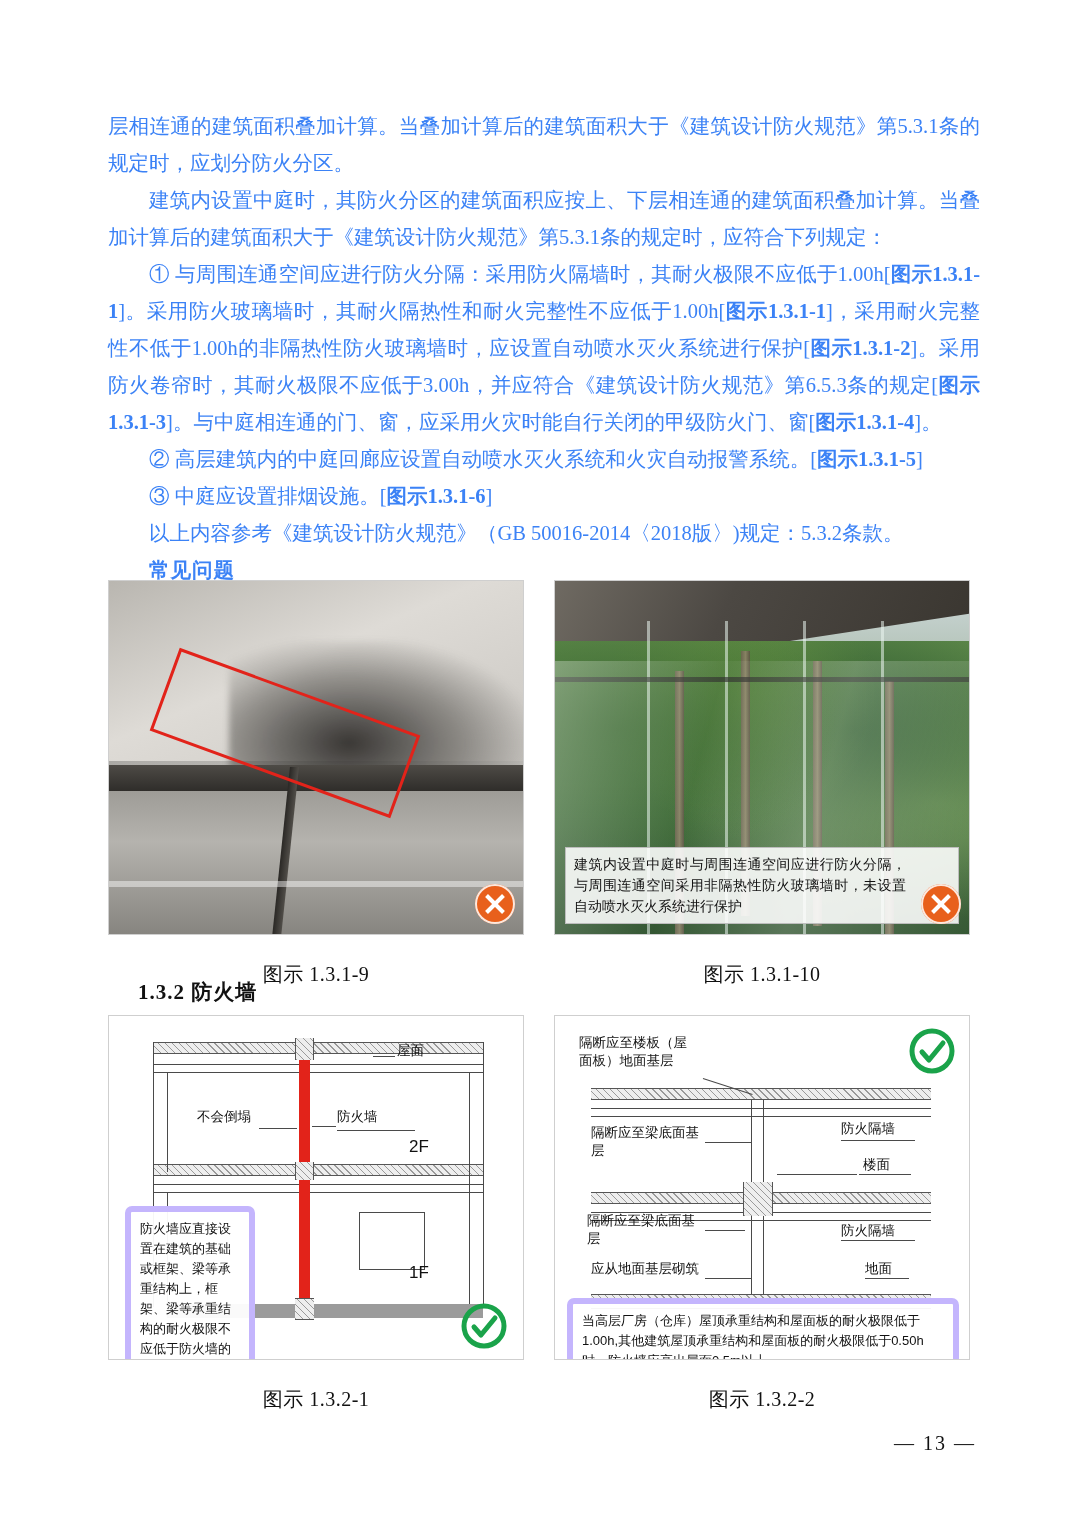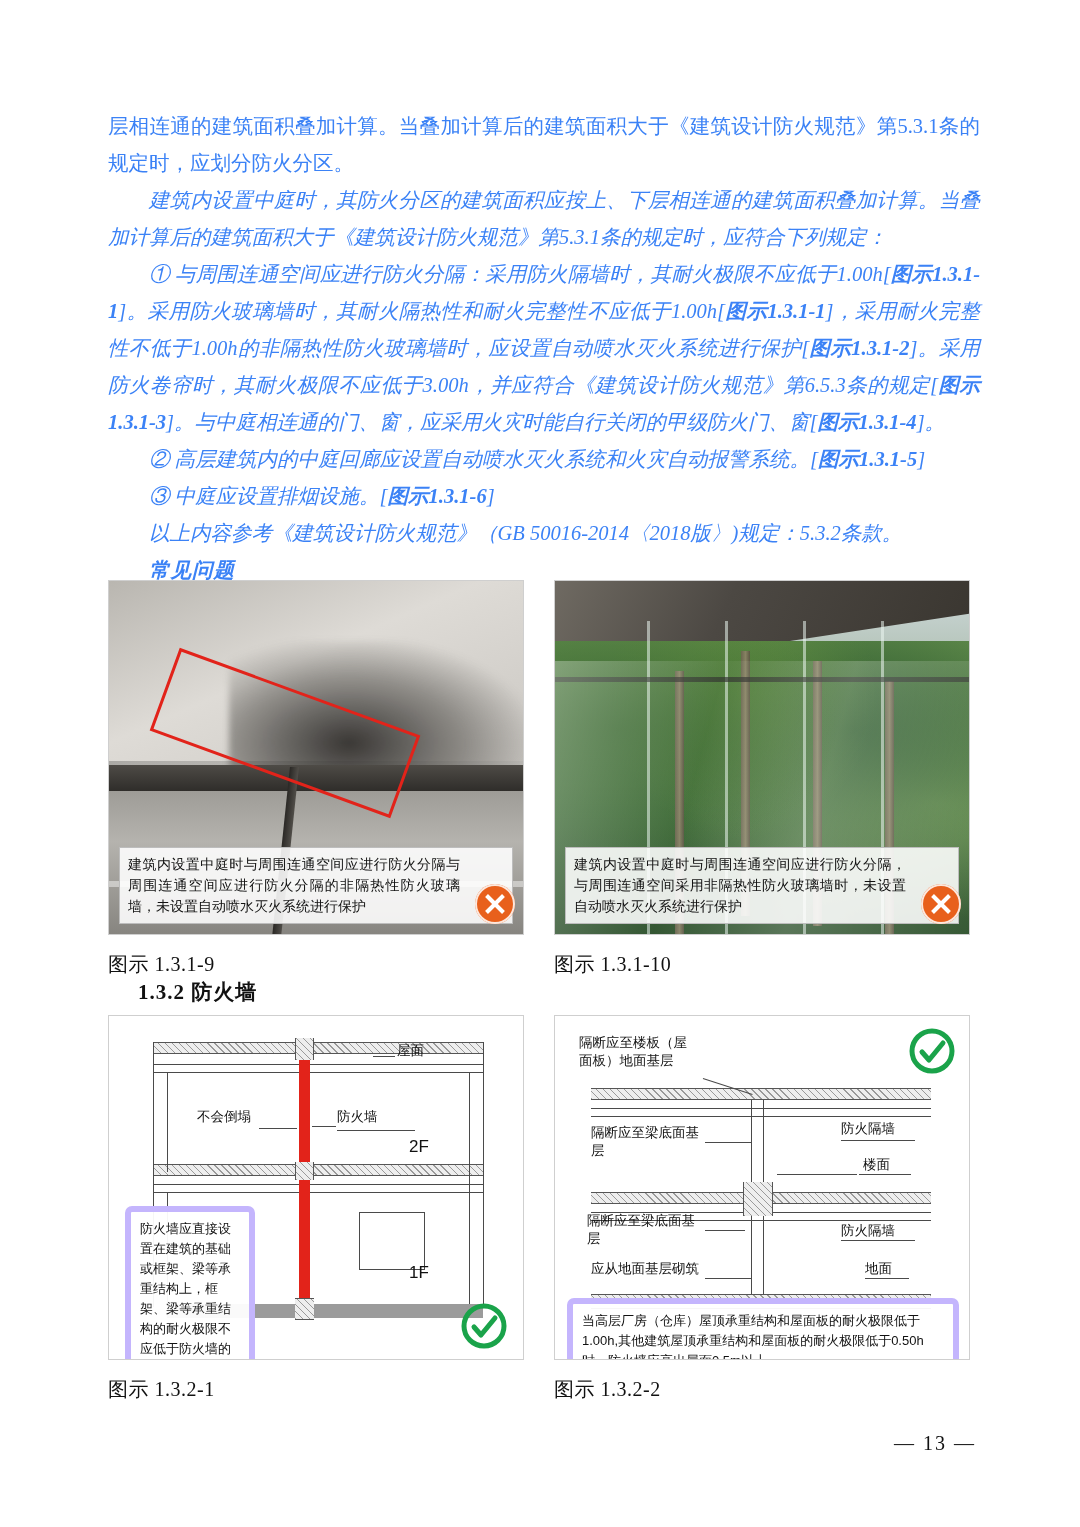--- a/index.html
+++ b/index.html
@@ -30,21 +30,20 @@
     line-height: 37px;
     text-align: justify;
     color: #3b82f6;
   }
   .body-text p {
     margin: 0 0 0 0;
     text-indent: 0;
   }
   .body-text p.indent {
     text-indent: 2em;
-    font-style: italic;
   }
   .bold {
     font-weight: bold;
   }
   .section-label {
     font-weight: bold;
     letter-spacing: 1px;
   }
 
   
@@ -200,23 +199,23 @@
     position: absolute;
     left: 50%; top: 50%;
     width: 24px; height: 4px;
     background: #fff;
     transform-origin: center;
   }
   .mark-wrong:before { transform: translate(-50%,-50%) rotate(45deg); }
   .mark-wrong:after  { transform: translate(-50%,-50%) rotate(-45deg); }
 
   .fig-label {
-    text-align: left;
+    text-align: center;
     font-size: 20px;
-    margin-top: 16px;
+    margin-top: 26px;
     letter-spacing: .5px;
     color: #111;
   }
 
   
   .sec-heading {
     position: absolute;
     left: 138px;
     top: 978px;
     font-size: 21px;
@@ -326,21 +325,20 @@
 
     <div class="fig-cell left">
       <div class="photo photo1">
         <div class="p1-ceil"></div>
         <div class="p1-dark"></div>
         <div class="p1-beam"></div>
         <div class="p1-glasswall"></div>
         <div class="p1-mull m1"></div>
         <div class="p1-floorline"></div>
         <div class="p1-redbox"></div>
-        <div class="photo-caption">建筑内设置中庭时与周围连通空间应进行防火分隔与周围连通空间应进行防火分隔的非隔热性防火玻璃墙，未设置自动喷水灭火系统进行保护</div>
         <div class="mark-wrong"></div>
       </div>
       <div class="fig-label">图示 1.3.1-9</div>
     </div>
 
     <div class="fig-cell right">
       <div class="photo photo2">
         <div class="p2-sky"></div>
         <div class="p2-ceil"></div>
         <div class="p2-foliage"></div>

